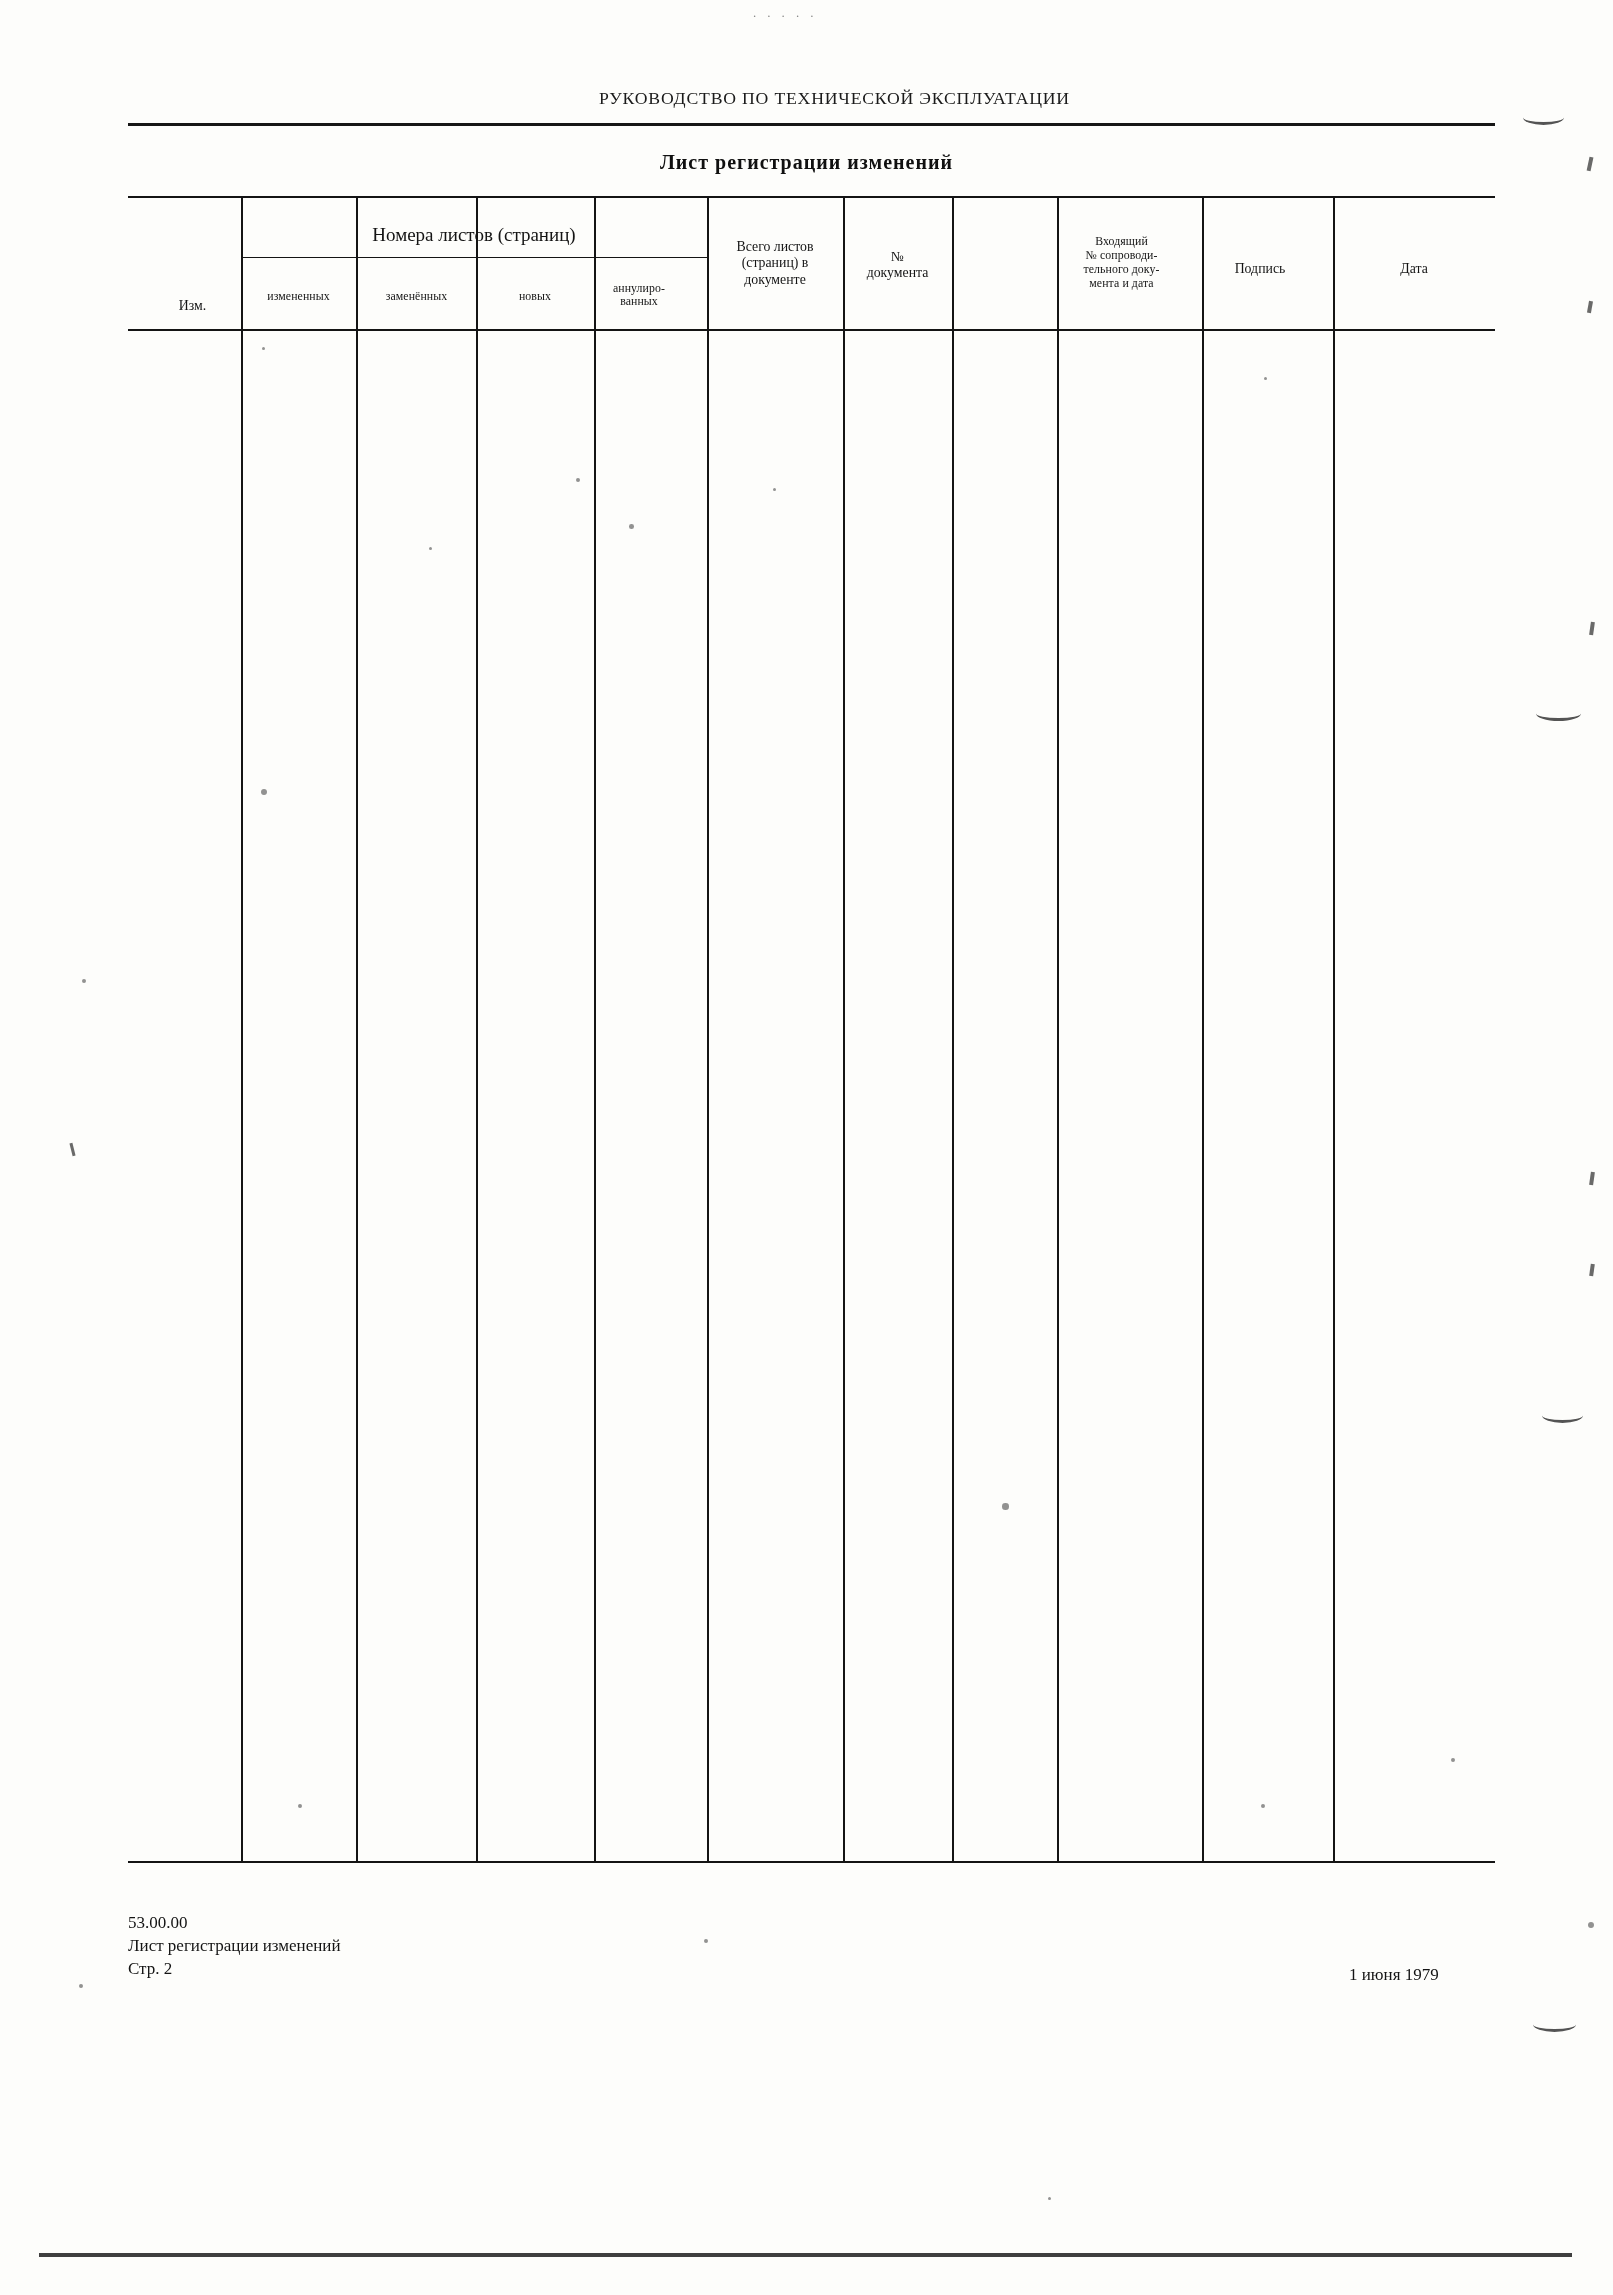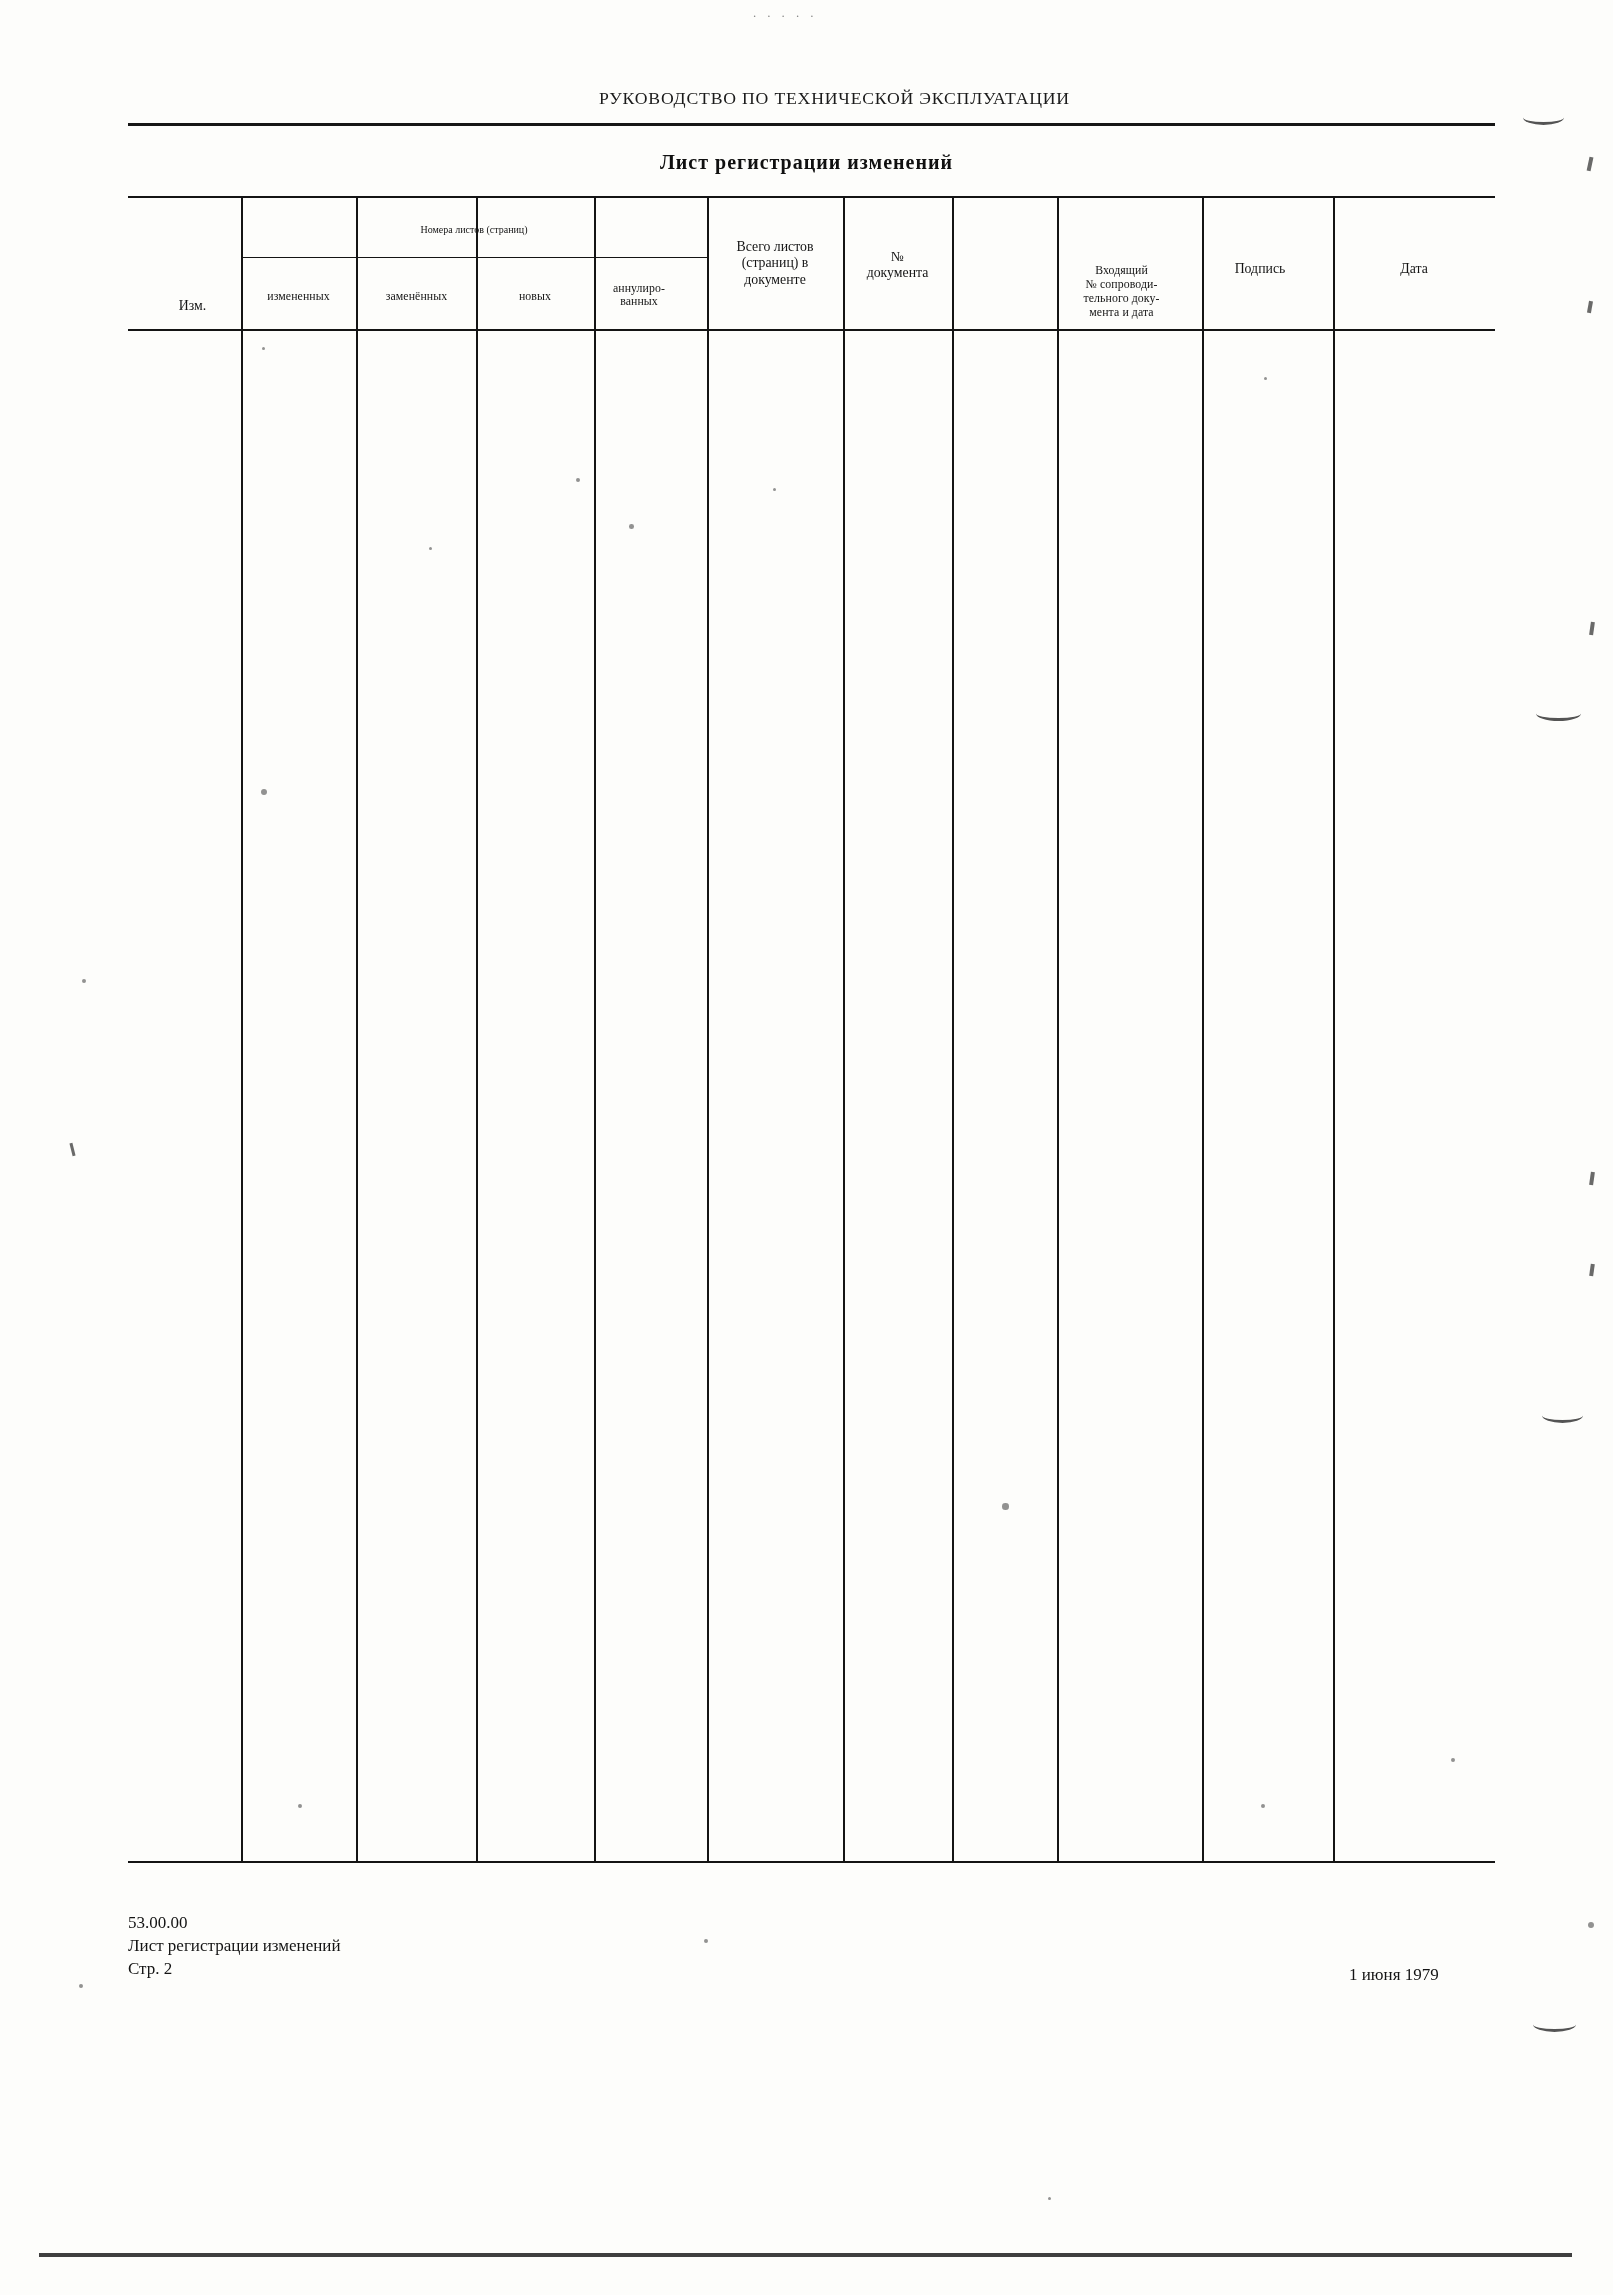--- a/index.html
+++ b/index.html
@@ -108,21 +108,21 @@
     line-height: 1.18;
     color: #141414;
   }
   .cellhdr.small {
     font-size: 11.8px;
     letter-spacing: 0.1px;
   }
   .group-label {
     position: absolute;
     text-align: center;
-    font-size: 10px;
+    font-size: 19px;
     color: #141414;
   }
   
   .footer-left {
     position: absolute;
     left: 128px;
     top: 1912px;
     font-size: 17px;
     line-height: 1.35;
     color: #141414;
@@ -192,21 +192,21 @@
     <div class="cellhdr small" style="left:228px; top:92px; width:121px;">заменённых</div>
     <div class="cellhdr small" style="left:348px; top:92px; width:118px;">новых</div>
     <div class="cellhdr small" style="left:466px; top:84px; width:90px; white-space:pre-line; line-height:1.1;">аннулиро-
 ванных</div>
 
     <div class="cellhdr" style="left:579px; top:41px; width:136px; white-space:pre-line;">Всего листов
 (страниц) в
 документе</div>
     <div class="cellhdr" style="left:715px; top:51px; width:109px; white-space:pre-line;">№
 документа</div>
-    <div class="cellhdr small" style="left:929px; top:37px; width:129px; white-space:pre-line; line-height:1.18;margin-top:29px;">Входящий
+    <div class="cellhdr small" style="left:929px; top:37px; width:129px; white-space:pre-line; line-height:1.18;">Входящий
 № сопроводи-
 тельного доку-
 мента и дата</div>
     <div class="cellhdr" style="left:1074px; top:63px; width:116px;">Подпись</div>
     <div class="cellhdr" style="left:1205px; top:63px; width:162px;">Дата</div>
   </div>
 
   <div class="footer-left">
     <div>53.00.00</div>
     <div>Лист регистрации изменений</div>

